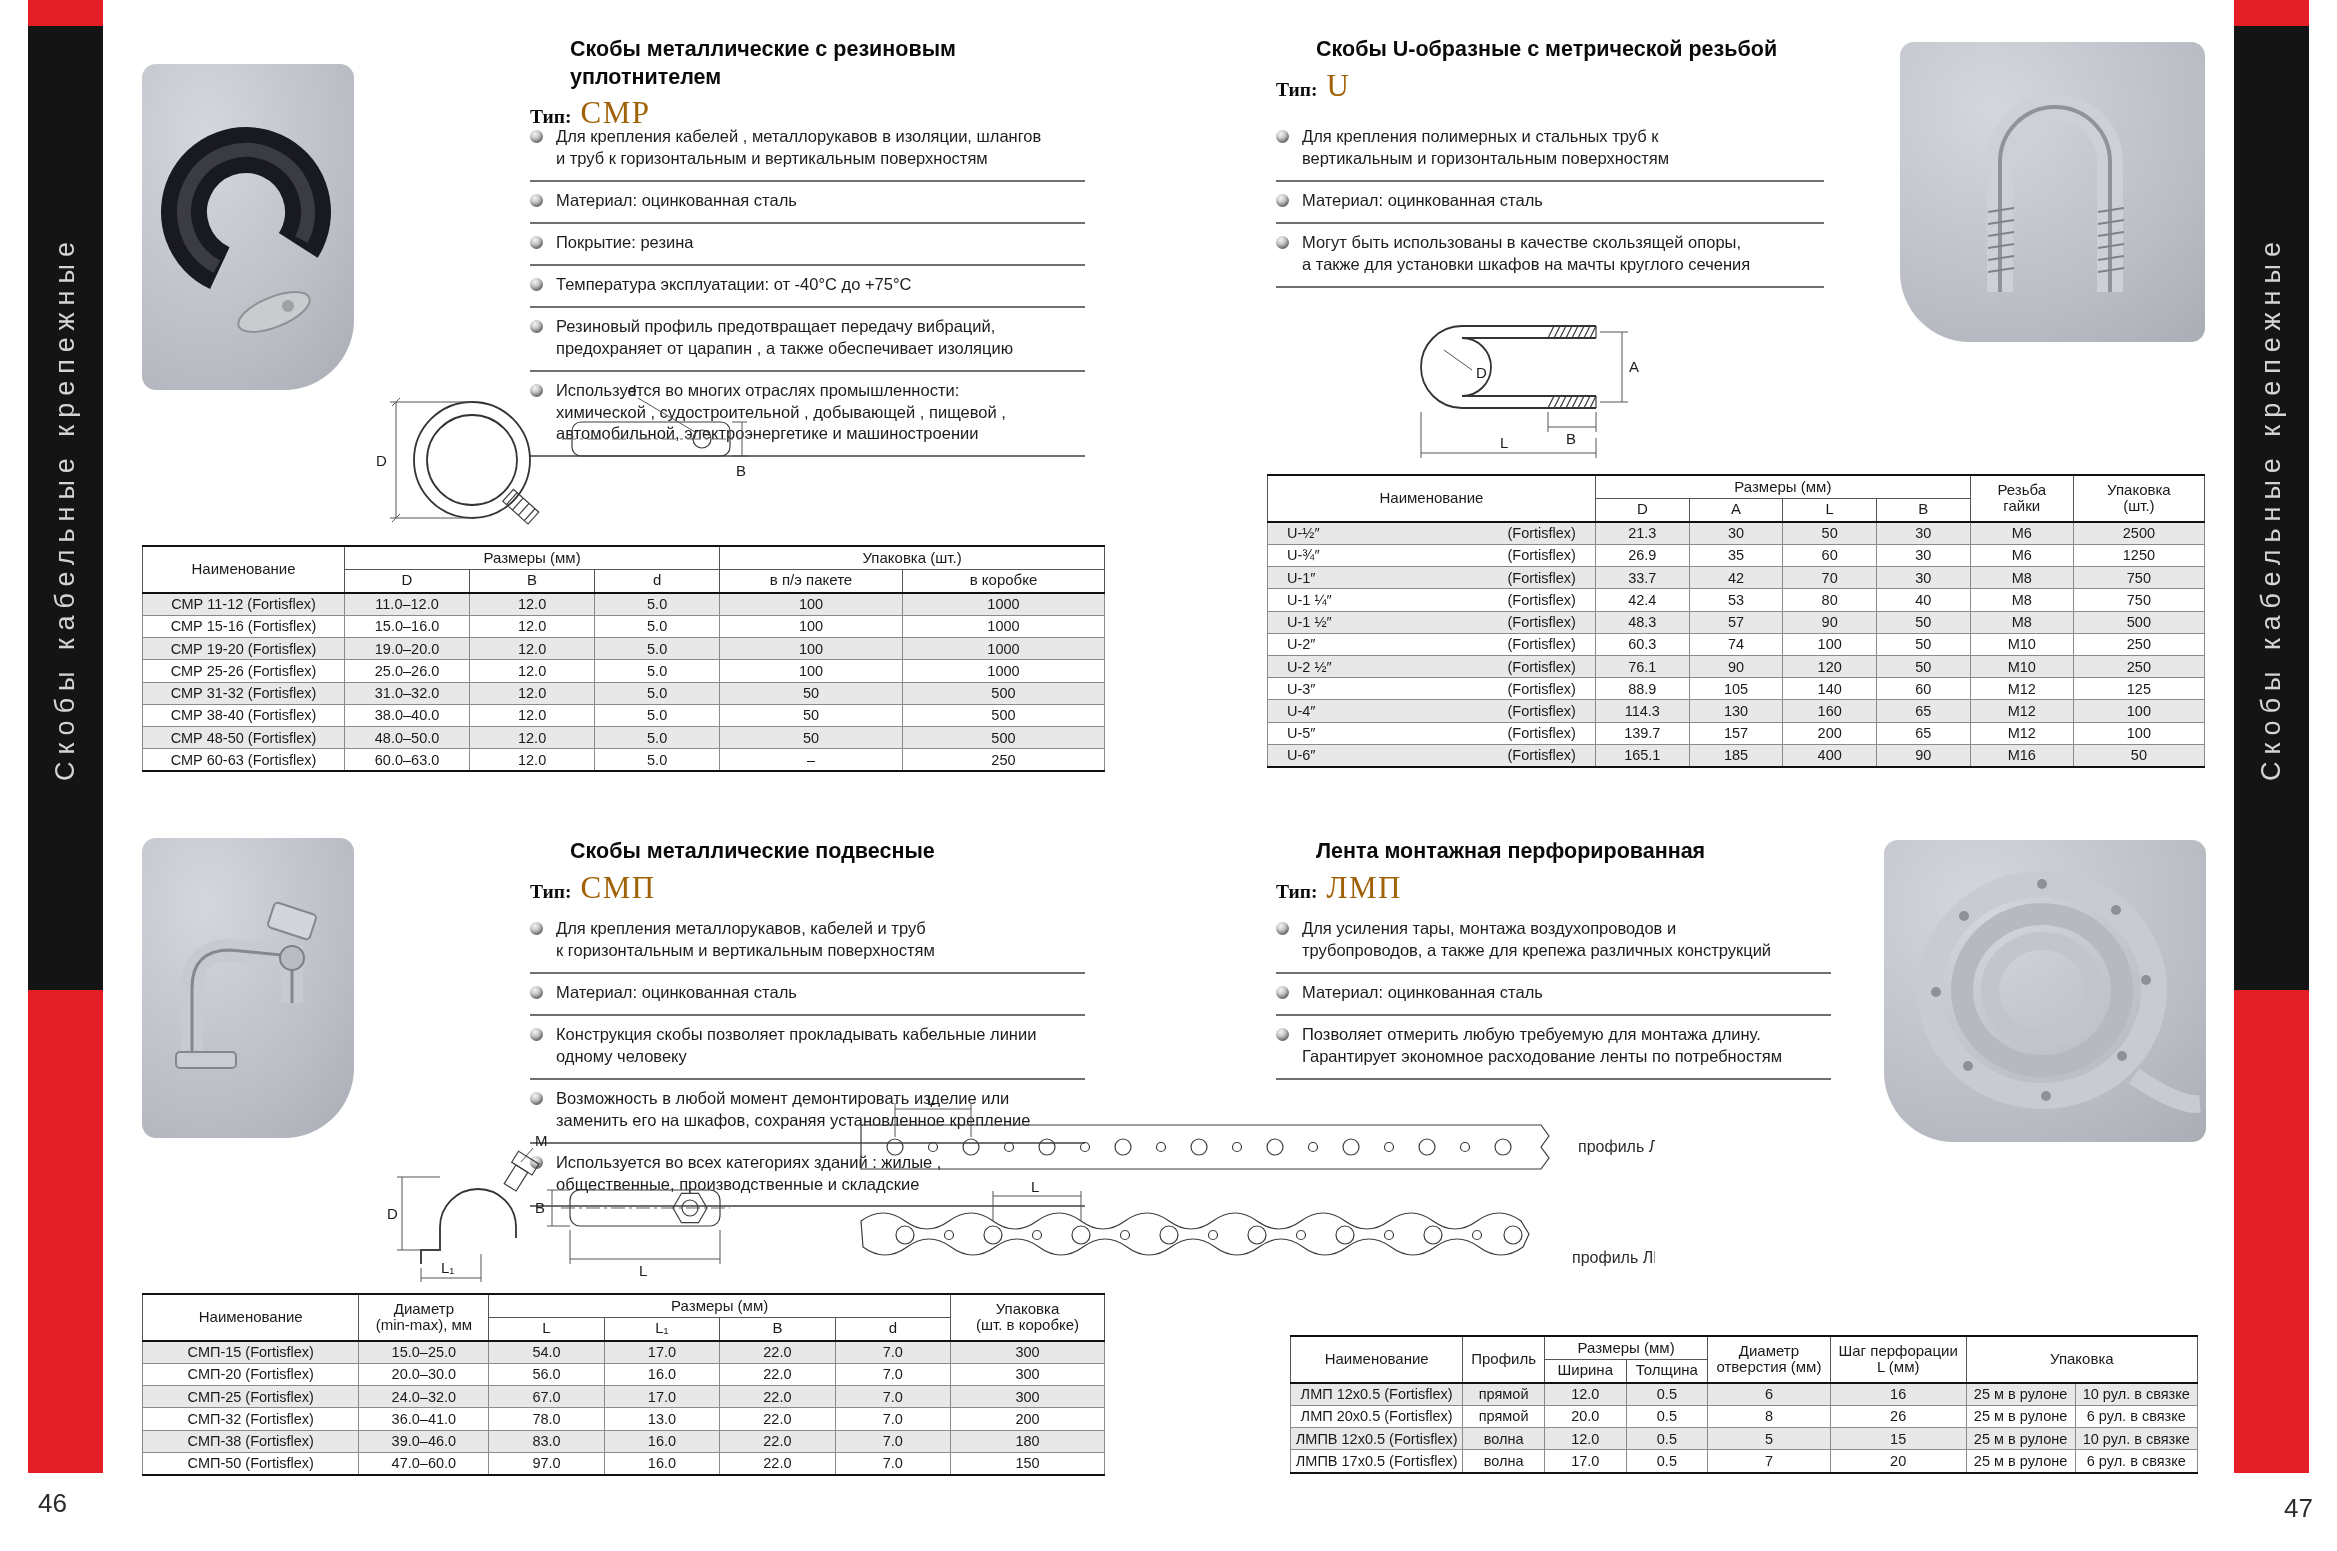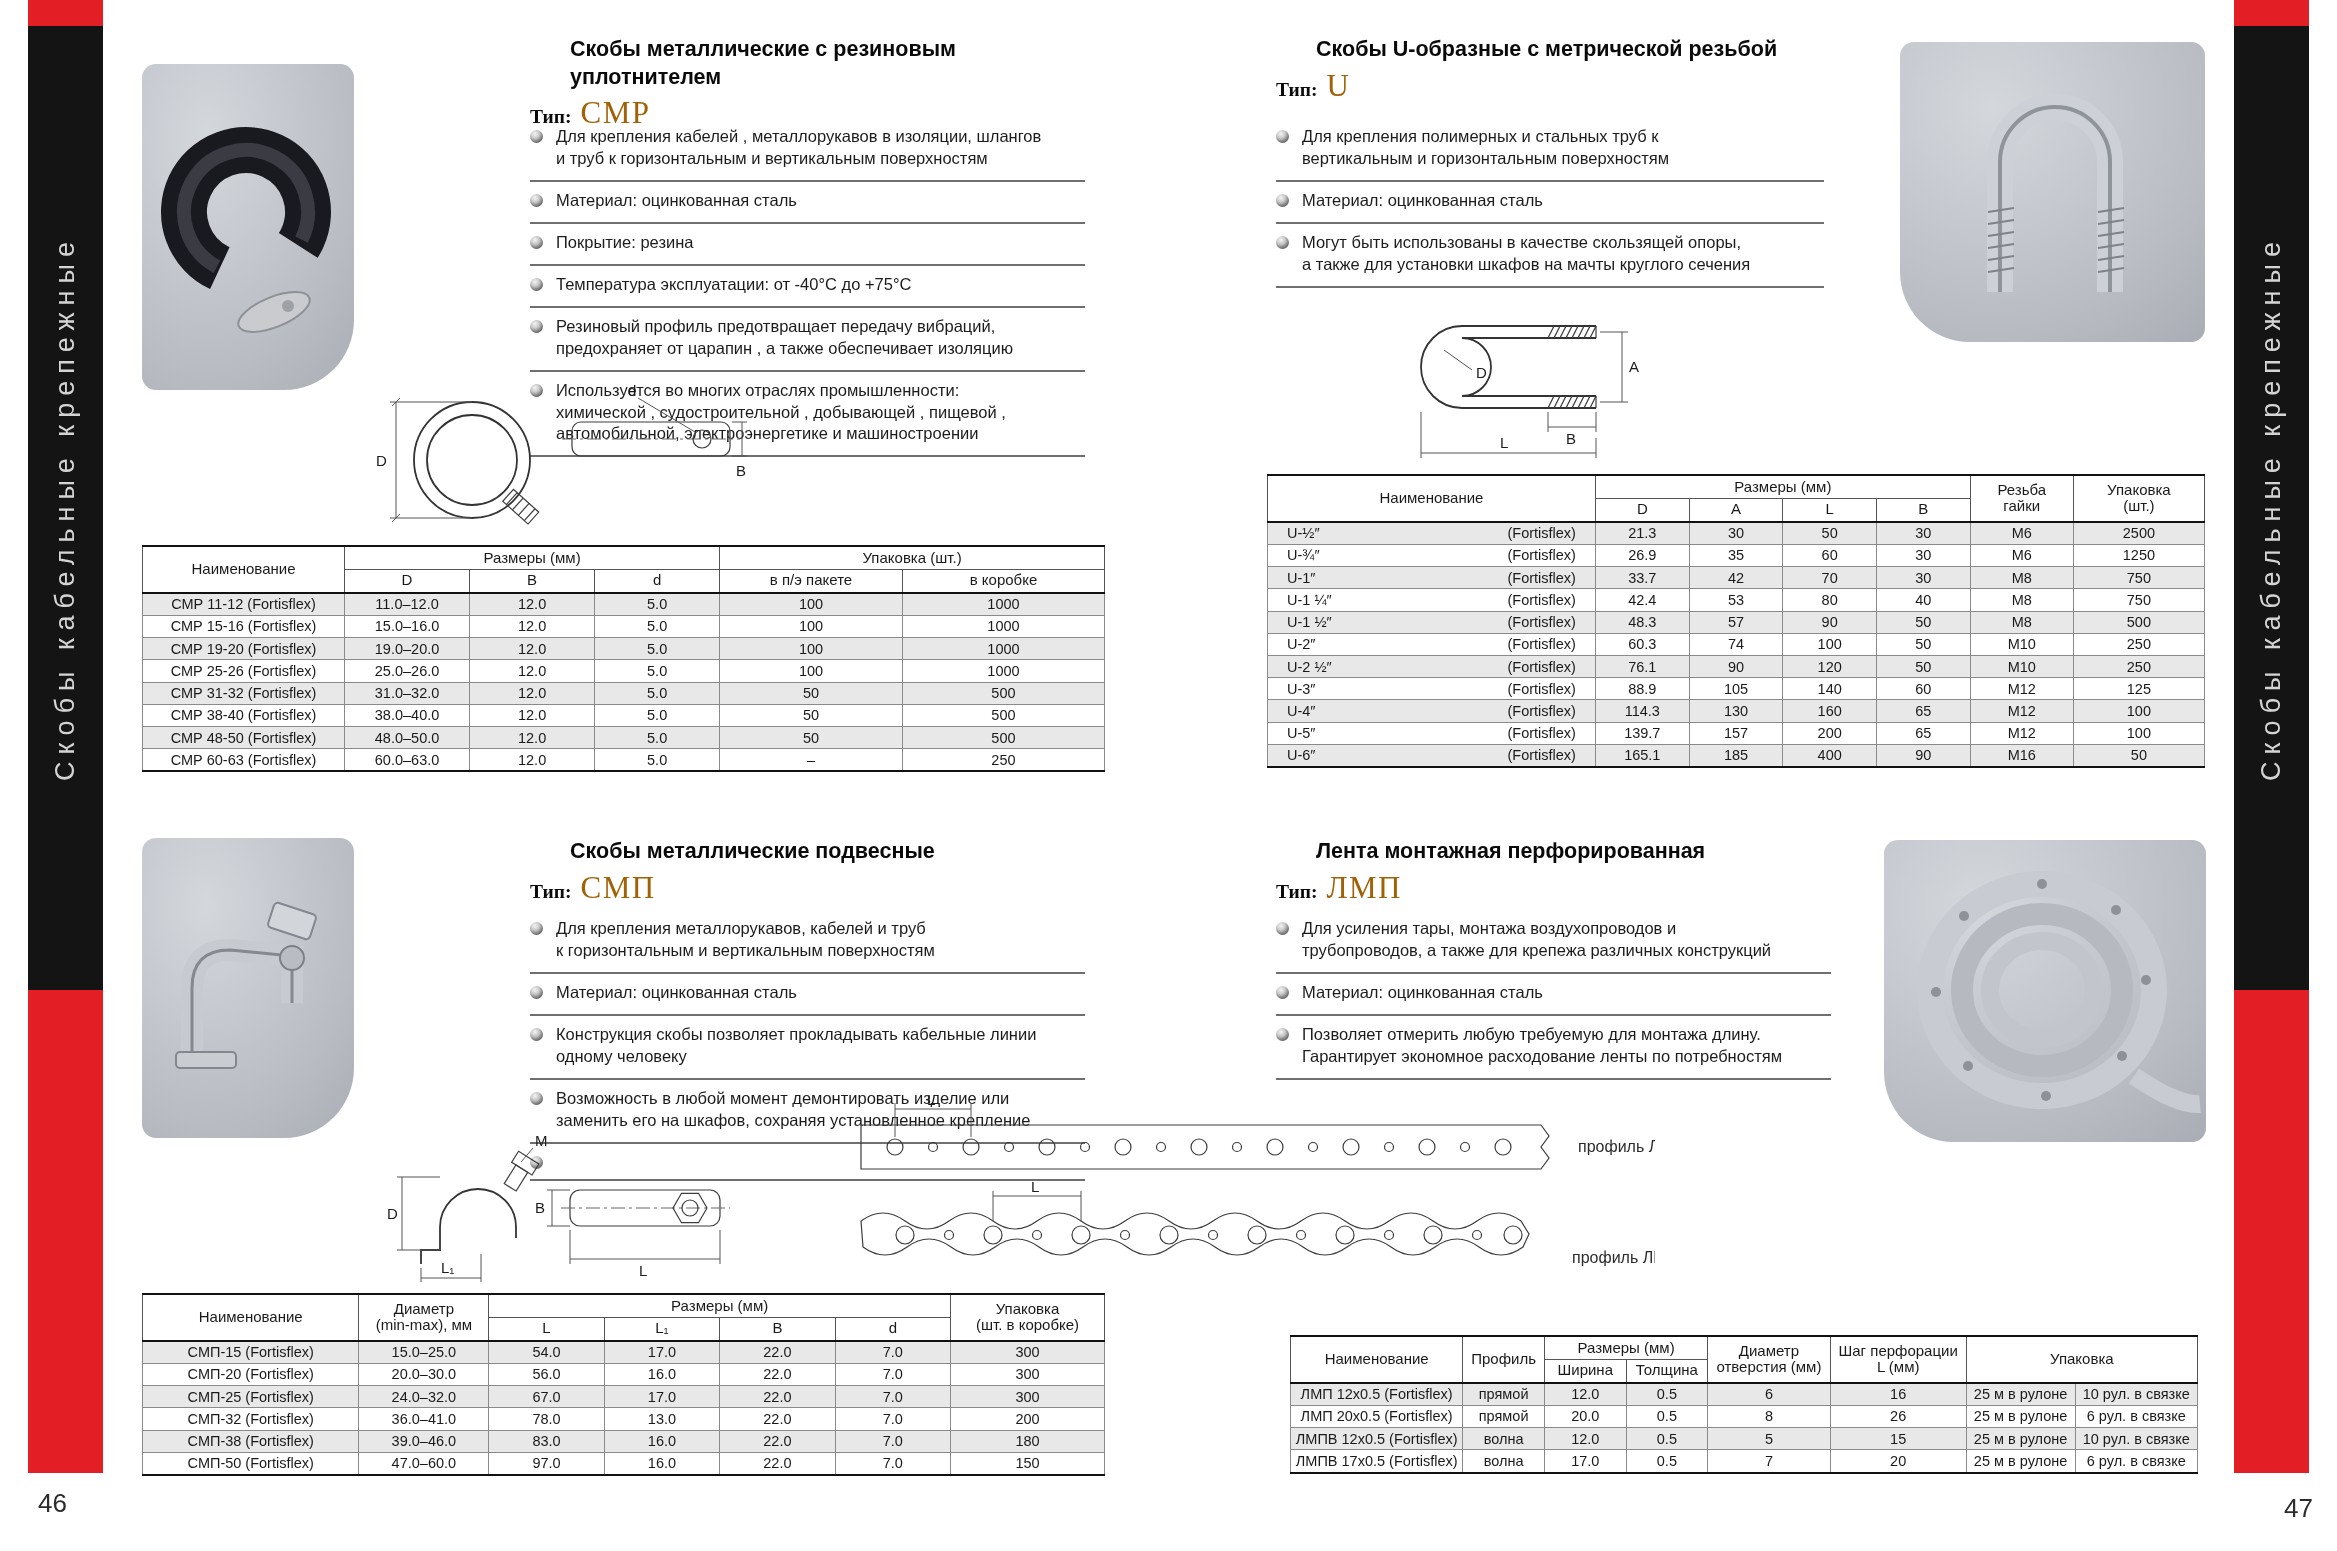--- a/index.html
+++ b/index.html
@@ -556,20 +556,22 @@
         <span class="b-text">Конструкция скобы позволяет прокладывать кабельные линии
 одному человеку</span>
       </div>
       <div class="bullet">
         <span class="b-icon"></span>
         <span class="b-text">Возможность в любой момент демонтировать изделие или
 заменить его на шкафов, сохраняя установленное крепление</span>
       </div>
       <div class="bullet">
         <span class="b-icon"></span>
+        <span class="b-text">Используется во всех категориях зданий : жилые ,
+общественные, производственные и складские</span>
       </div>
     </div>
 
   <div class="tech" style="left:385px;top:1132px;width:365px;height:155px;">
     <svg viewBox="0 0 365 155">
       <path class="thick" d="M36 132 L36 118 L55 118 L55 95 A38 38 0 1 1 131 95 L131 106"></path>
       <g transform="rotate(32 131 46)">
         <rect class="ln" x="119" y="22" width="24" height="13" fill="#e8e8e8"></rect>
         <rect class="ln" x="124" y="35" width="14" height="22" fill="#f4f4f4"></rect>
       </g>

